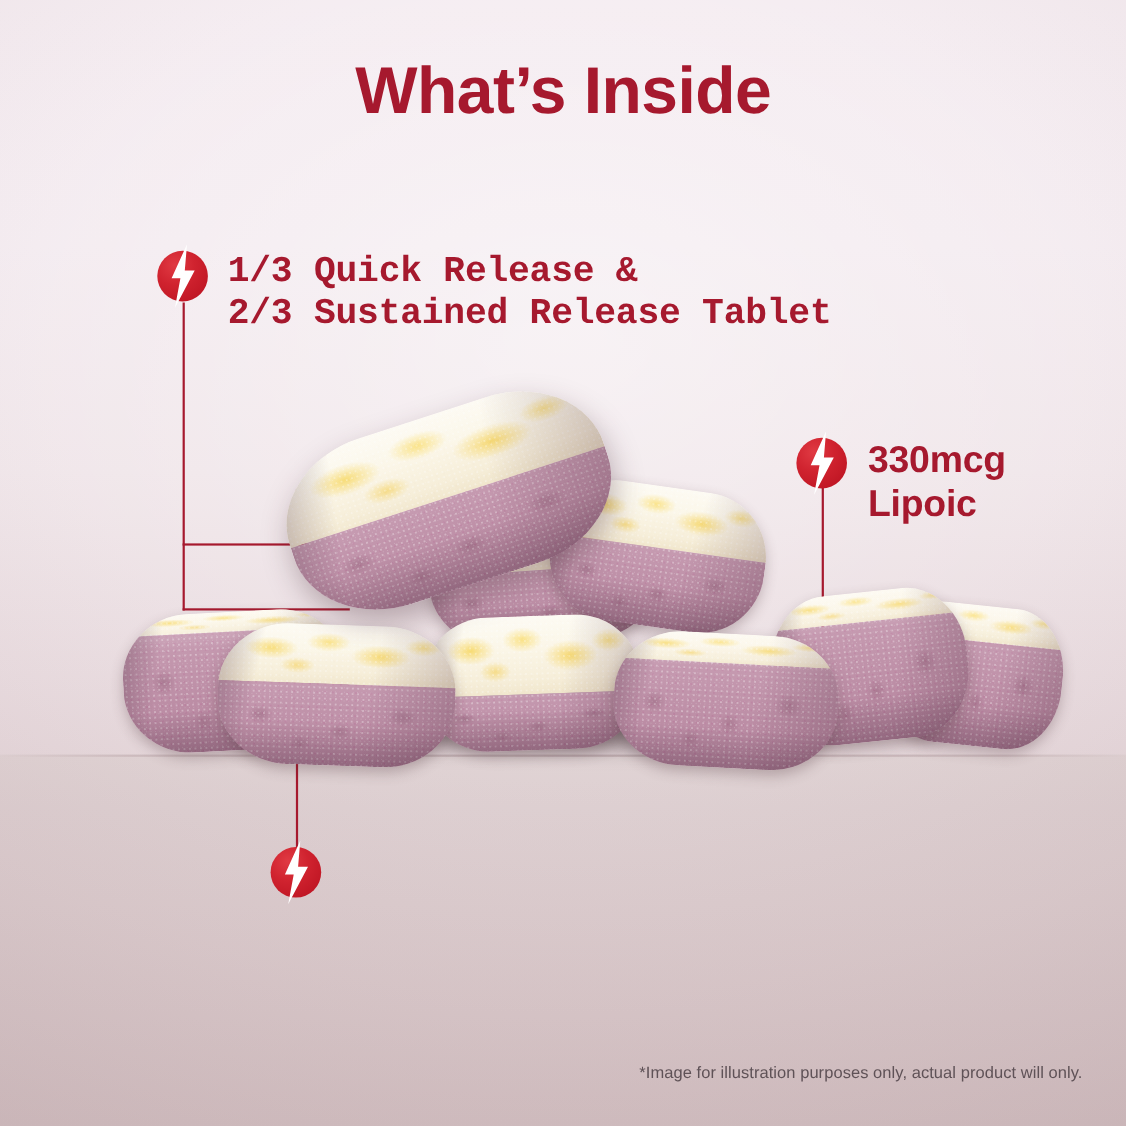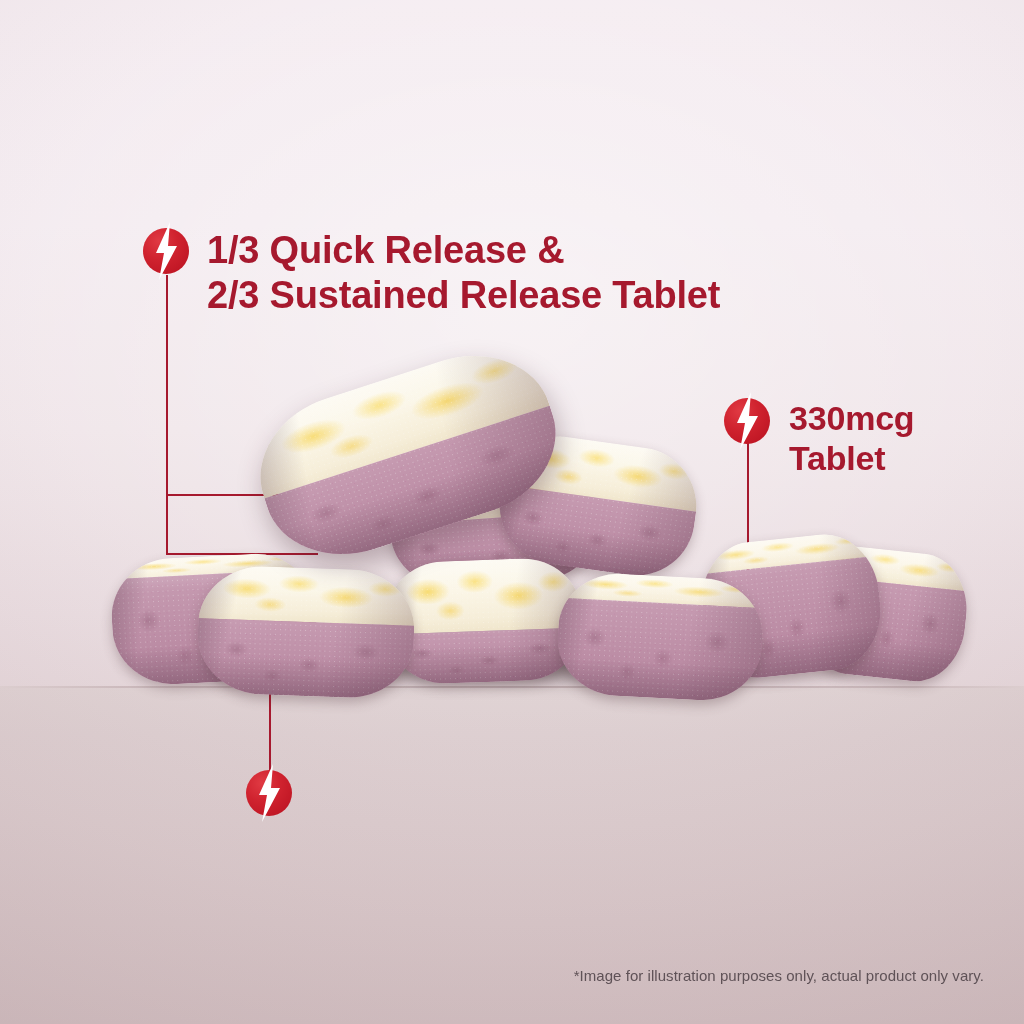--- a/index.html
+++ b/index.html
@@ -291,52 +291,53 @@
     <div class="tab" style="left:468px; top:206px; width:204px; height:122px; transform:rotate(3deg); z-index:6;">
       <div class="top" style="height:22%;"></div>
       <div class="bot" style="height:78%;"></div>
       <div class="speck"></div>
         <div class="shade"></div>
     </div>
   </div>
 
   <div class="vignette"></div>
 
+  <div id="headline">What’s Inside</div>
 
   <div class="lead v" style="left:166px; top:275px; height:280px;"></div>
   <div class="lead h" style="left:166px; top:494px; width:156px;"></div>
   <div class="lead h" style="left:166px; top:553px; width:152px;"></div>
 
   <div class="badge" style="left:143px; top:228px;">
     <div class="disc"></div>
     <svg viewBox="0 0 26 58" aria-hidden="true">
       <polygon points="17,0 3,31 11,31 6,58 24,24 15,24" fill="#ffffff"></polygon>
     </svg>
   </div>
 
-  <div class="callout-text" style="left:207px; top:228px; font-size:38px;">1/3 Quick Release &amp;
+  <div class="callout-text" style="left:207px; top:228px; font-size:33px;font-family:Liberation Mono, monospace;">1/3 Quick Release &amp;
 2/3 Sustained Release Tablet</div>
 
   <div class="lead v" style="left:747px; top:440px; height:134px;"></div>
 
   <div class="badge" style="left:724px; top:398px;">
     <div class="disc"></div>
     <svg viewBox="0 0 26 58" aria-hidden="true">
       <polygon points="17,0 3,31 11,31 6,58 24,24 15,24" fill="#ffffff"></polygon>
     </svg>
   </div>
 
   <div class="callout-text" style="left:789px; top:398px; font-size:34px;">330mcg
-Tablet</div>
+Lipoic</div>
 
   <div class="lead v" style="left:269px; top:676px; height:96px;"></div>
 
   <div class="badge" style="left:246px; top:770px;">
     <div class="disc"></div>
     <svg viewBox="0 0 26 58" aria-hidden="true">
       <polygon points="17,0 3,31 11,31 6,58 24,24 15,24" fill="#ffffff"></polygon>
     </svg>
   </div>
 
 
-  <div id="footnote">*Image for illustration purposes only, actual product only vary.</div>
+  <div id="footnote">*Image for illustration purposes only, actual product will only.</div>
 
 </div>
 
 </body></html>

